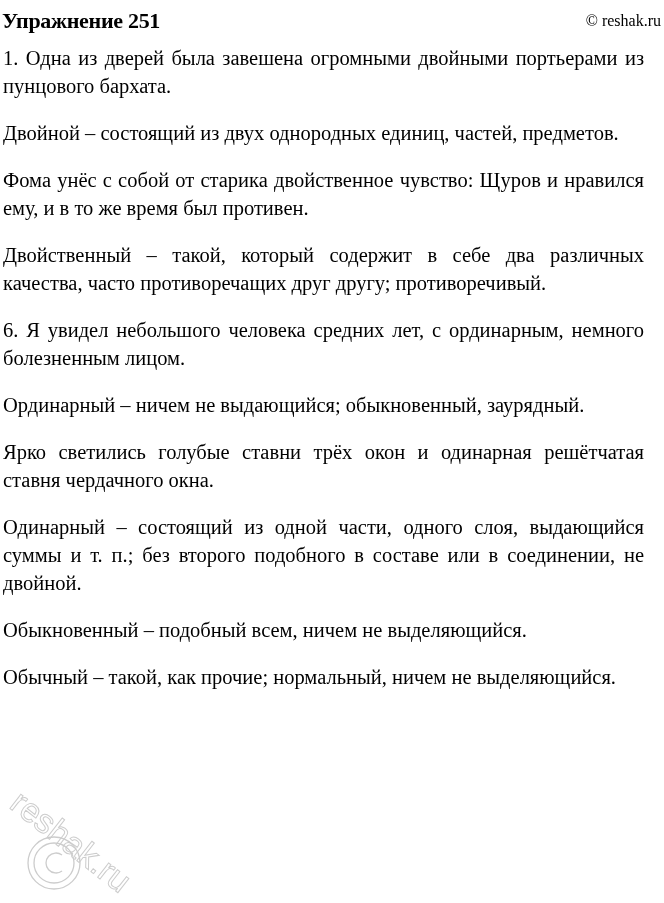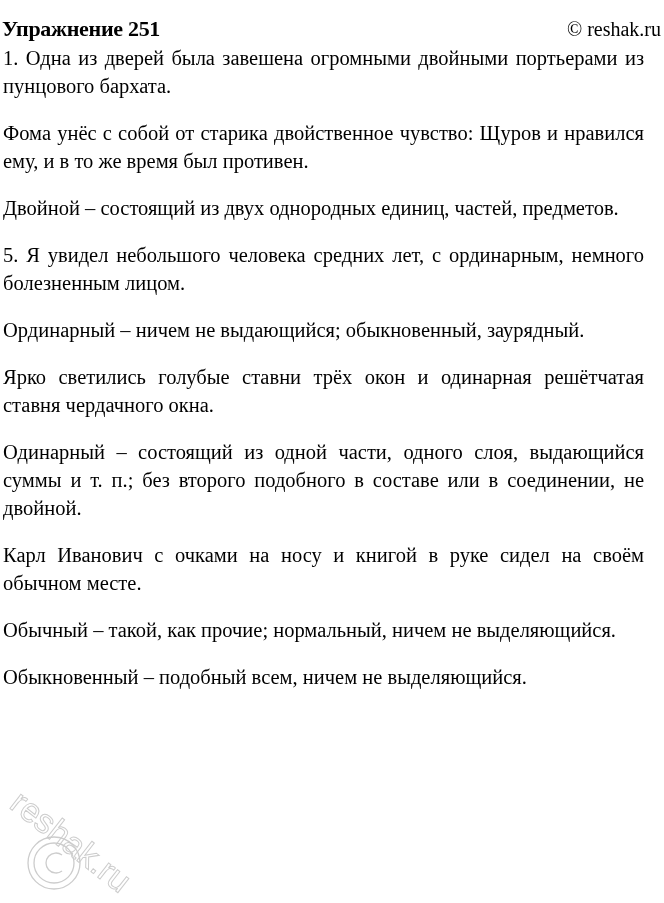--- a/index.html
+++ b/index.html
@@ -2,54 +2,54 @@
 <html><head>
   <meta charset="utf-8">
   <style>
     html, body { margin: 0; padding: 0; background: #ffffff; }
     body {
       width: 664px; height: 903px; overflow: hidden; position: relative;
       font-family: "Liberation Serif", "DejaVu Serif", serif;
       color: #000;
     }
     .header {
-      position: absolute; left: 2px; right: 2px; top: 16px; height: 28px;
+      position: absolute; left: 2px; right: 2px; top: 8px; height: 28px;
       display: flex; justify-content: space-between; align-items: flex-start; text-align: center;
     }
     .title { font-weight: bold; font-size: 22px; line-height: 26px; letter-spacing: -0.3px; }
-    .copyright { font-size: 20px; line-height: 26px; padding-right: 1px; }
+    .copyright { font-size: 16px; line-height: 26px; padding-right: 1px; }
     .content { position: absolute; left: 3px; right: 20px; top: 44px; }
     .para {
       font-size: 20.5px; line-height: 28px; text-align: justify;
       margin: 0 0 19px 0;
     }
     .watermark {
       position: absolute; left: 2px; top: 785px; width: 160px; height: 118px;
       pointer-events: none; opacity: 0.5;
     }
   </style>
 </head>
 <body>
 
 <div class="header">
   <div class="title">Упражнение 251</div>
   <div class="copyright">© reshak.ru</div>
 </div>
 
 <div class="content">
   <p class="para">1. Одна из дверей была завешена огромными двойными портьерами из пунцового бархата.</p>
+  <p class="para">Двойной – состоящий из двух однородных единиц, частей, предметов.</p>
   <p class="para">Фома унёс с собой от старика двойственное чувство: Щуров и нравился ему, и в то же время был противен.</p>
-  <p class="para">Двойной – состоящий из двух однородных единиц, частей, предметов.</p>
-  <p class="para">5. Я увидел небольшого человека средних лет, с ординарным, немного болезненным лицом.</p>
+  <p class="para">Двойственный – такой, который содержит в себе два различных качества, часто противоречащих друг другу; противоречивый.</p>
+  <p class="para">6. Я увидел небольшого человека средних лет, с ординарным, немного болезненным лицом.</p>
   <p class="para">Ординарный – ничем не выдающийся; обыкновенный, заурядный.</p>
   <p class="para">Ярко светились голубые ставни трёх окон и одинарная решётчатая ставня чердачного окна.</p>
   <p class="para">Одинарный – состоящий из одной части, одного слоя, выдающийся суммы и т. п.; без второго подобного в составе или в соединении, не двойной.</p>
-  <p class="para">Карл Иванович с очками на носу и книгой в руке сидел на своём обычном месте.</p>
+  <p class="para">Обыкновенный – подобный всем, ничем не выделяющийся.</p>
   <p class="para">Обычный – такой, как прочие; нормальный, ничем не выделяющийся.</p>
-  <p class="para">Обыкновенный – подобный всем, ничем не выделяющийся.</p>
 </div>
 
 <svg class="watermark" viewBox="0 0 160 118">
   <g fill="none" stroke="#9a9a9a" stroke-width="1.3">
     <circle cx="52" cy="78" r="26"></circle>
     <circle cx="52" cy="78" r="20"></circle>
     <path d="M60 70 A10 10 0 1 0 60 86"></path>
   </g>
   <text x="0" y="0" transform="translate(6,22) rotate(38)" font-family="Liberation Sans, sans-serif" font-size="34" fill="none" stroke="#9a9a9a" stroke-width="1">reshak.ru</text>
 </svg>

